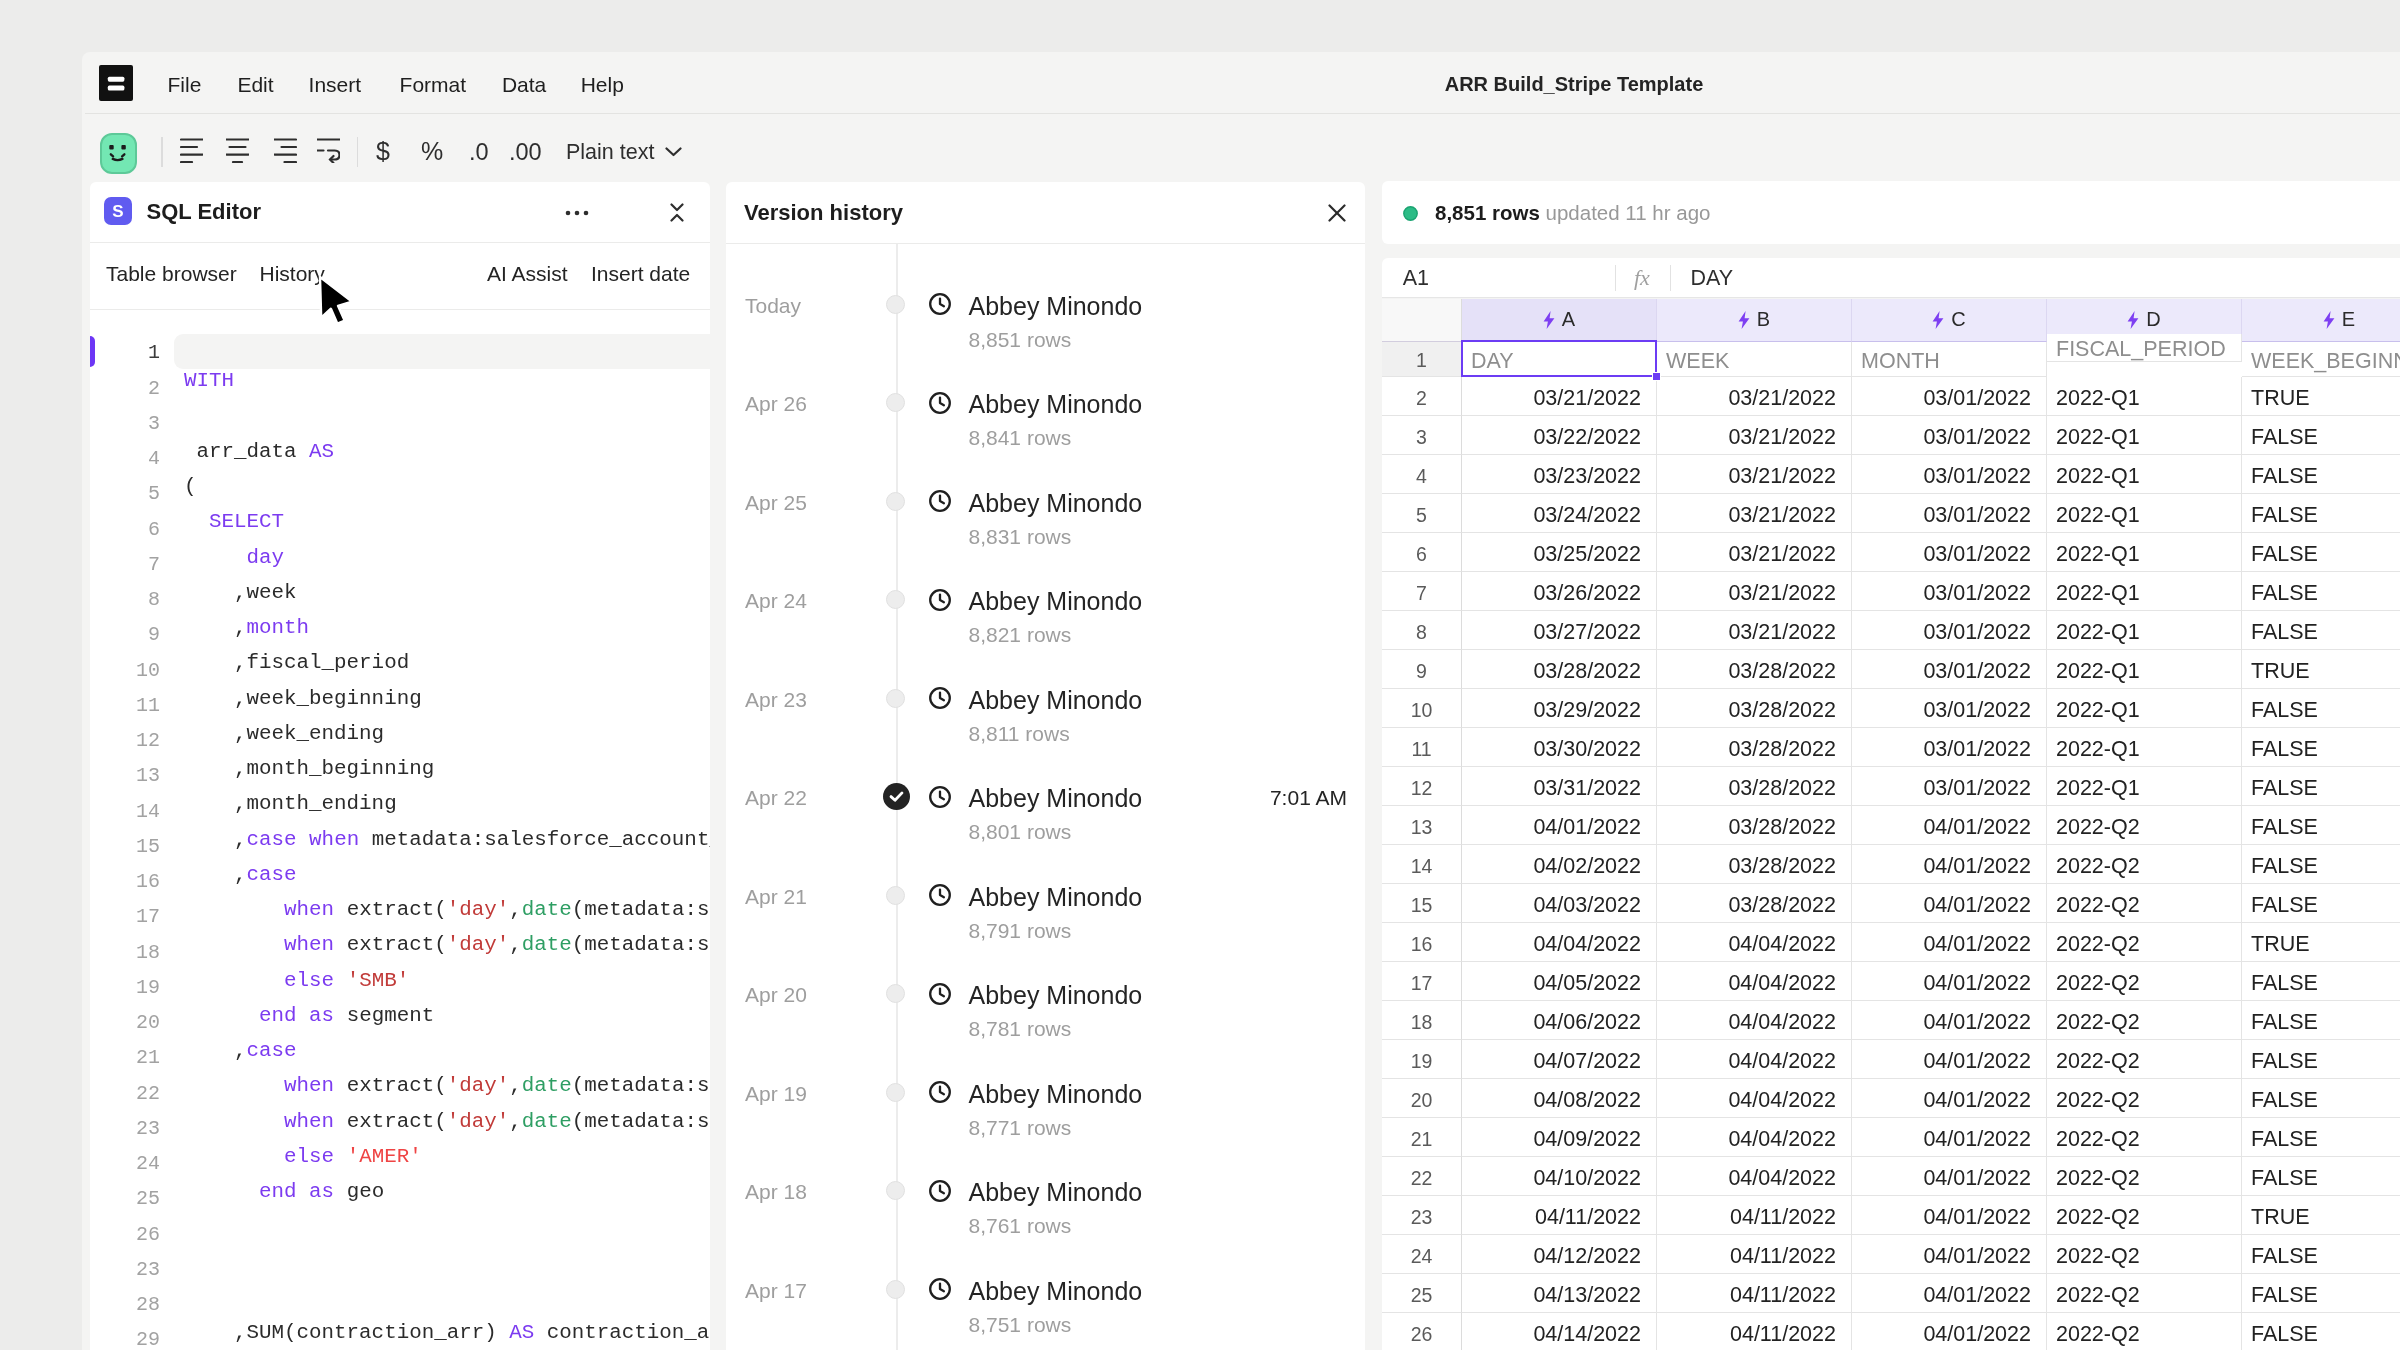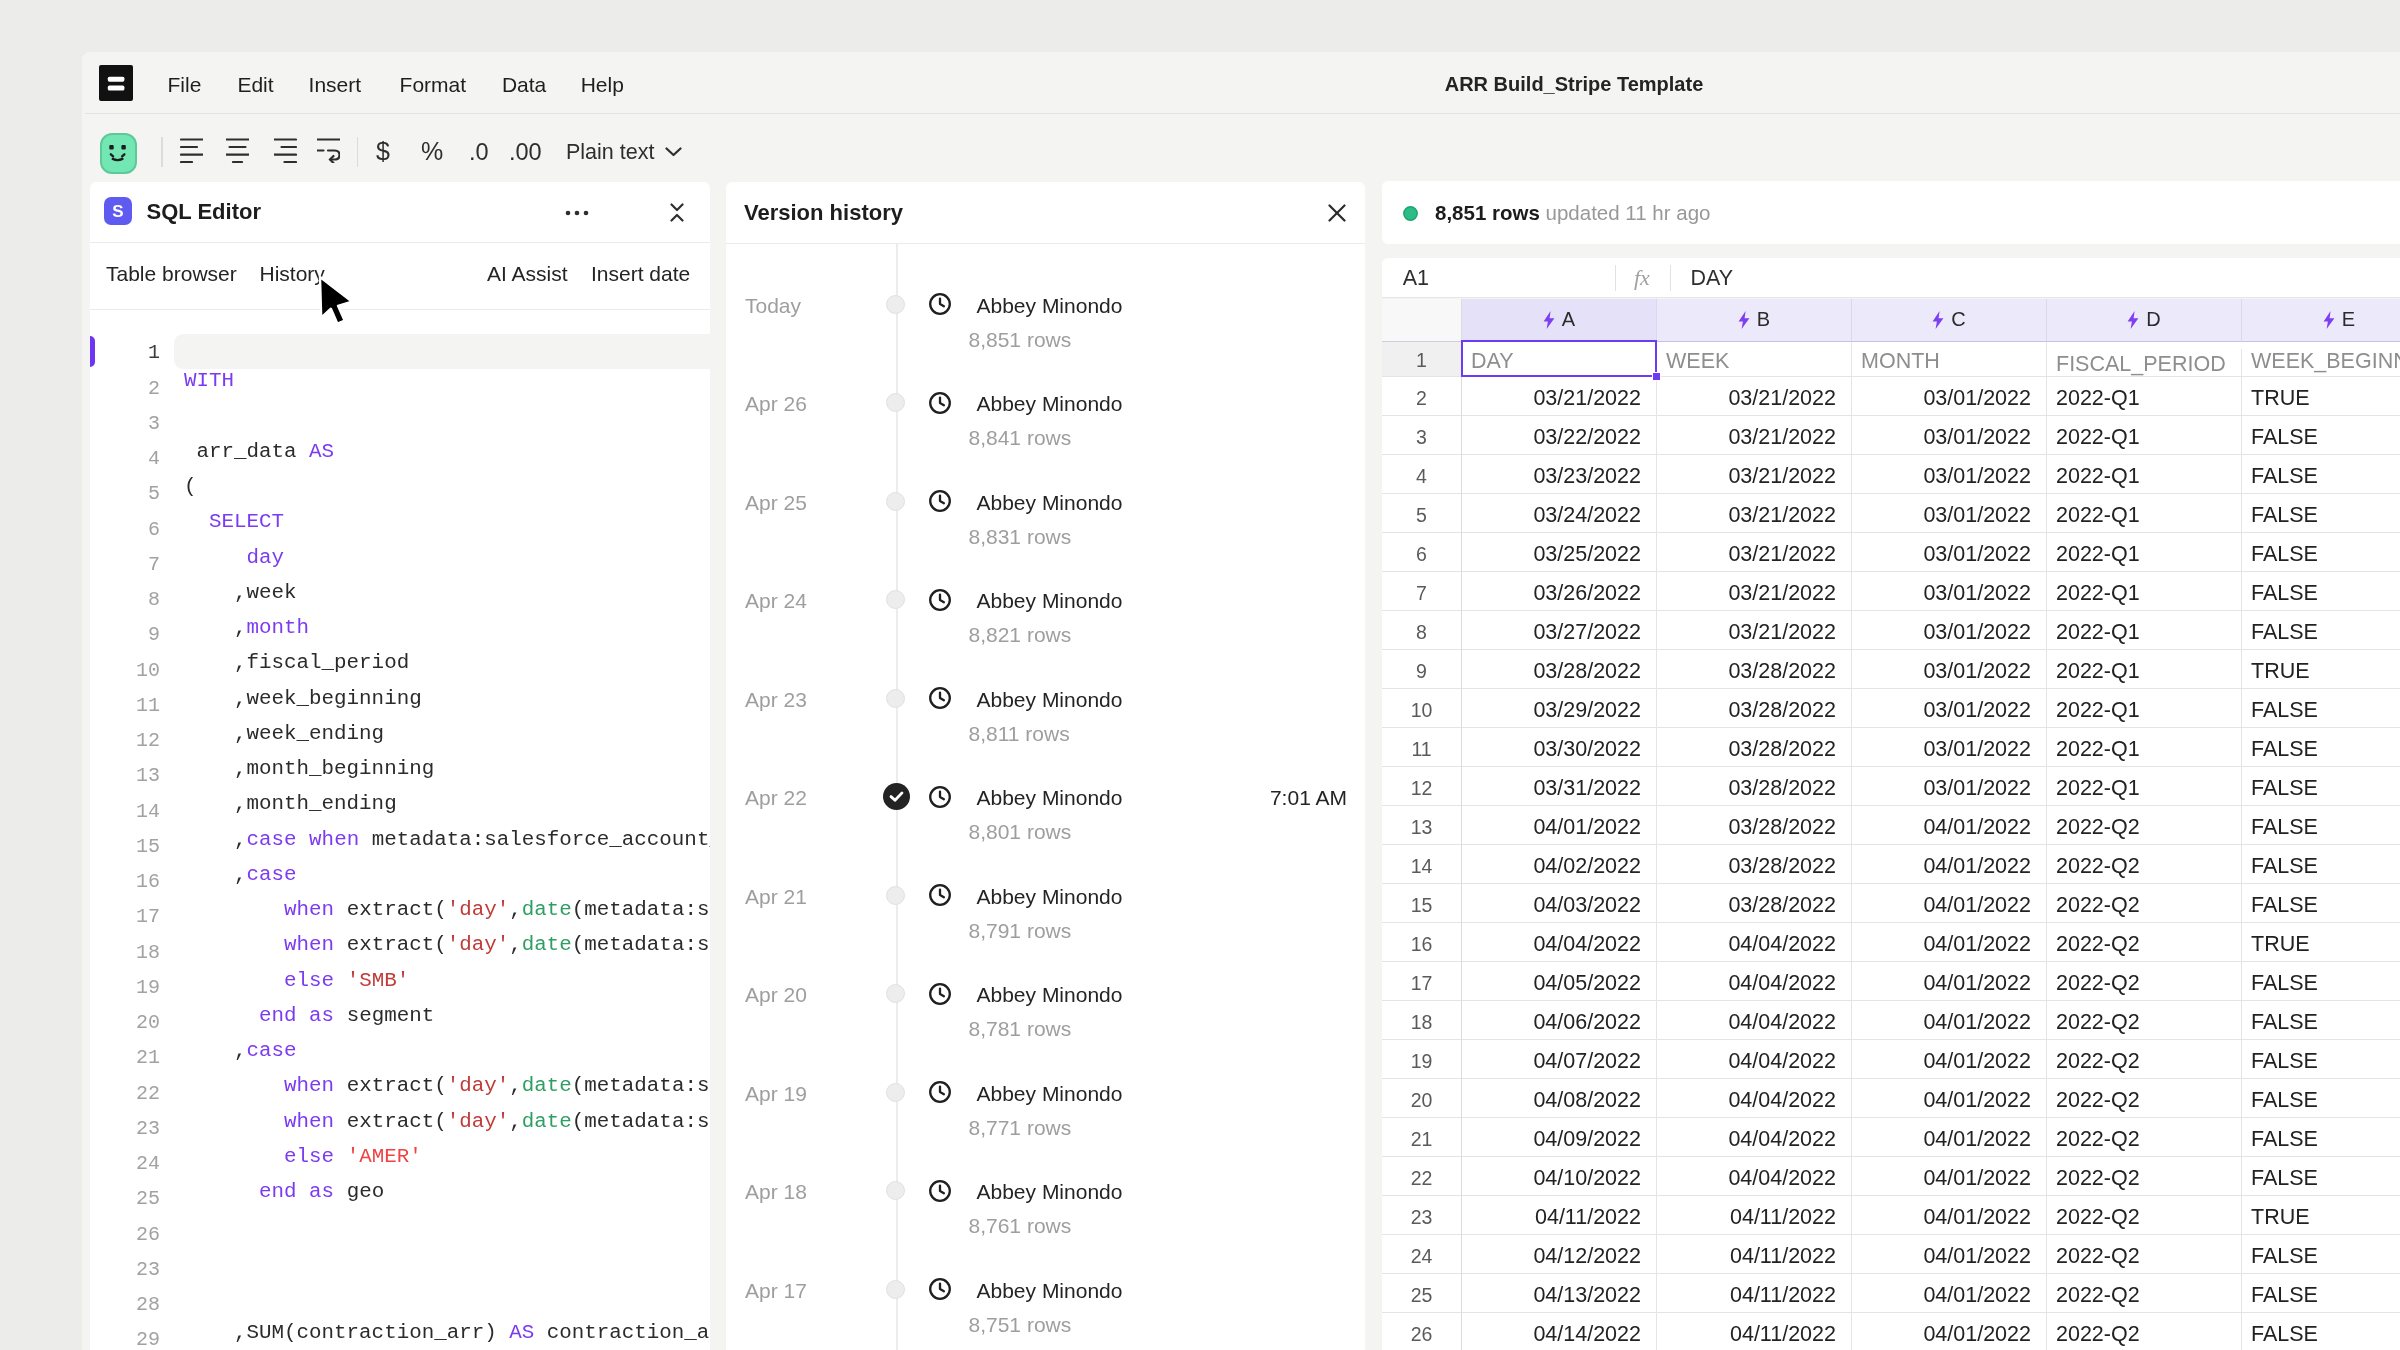--- a/index.html
+++ b/index.html
@@ -7,21 +7,21 @@
 #appbg { position:absolute; left:82px; top:52px; right:0; bottom:0; background:#f4f4f3; border-top-left-radius:8px; }
 .panel { position:absolute; background:#fff; border-radius:6px 6px 0 0; top:182px; bottom:0; overflow:hidden; }
 .mitem { position:absolute; top:18px; font-size:21px; color:#1f1f1f; line-height:24px; }
 .cl { position:absolute; left:0; right:0; height:35.25px; line-height:35.25px; font-family:"Liberation Mono", monospace; font-size:20.85px; white-space:pre; }
 .ln { position:absolute; left:10px; top:1.5px; width:60px; text-align:right; font-size:20px; }
 .ct { position:absolute; left:94px; top:1.5px; color:#2b2b2b;margin-top:28px; }
 .vdate { position:absolute; left:19px; font-size:21px; color:#9e9e9e; height:30px; line-height:30px; }
 .vcirc { position:absolute; left:159.5px; width:19px; height:19px; border-radius:50%; background:#ededed; border:1.5px solid #e1e1e1; }
 .vsel { position:absolute; left:157px; }
 .clk { position:absolute; left:200.5px; }
-.vname { position:absolute; left:242.5px; font-size:21px; color:#242424; height:30px; line-height:30px;margin-left:8px; }
+.vname { position:absolute; left:242.5px; font-size:25px; color:#242424; height:30px; line-height:30px; }
 .vrows { position:absolute; left:242.5px; font-size:21px; color:#9e9e9e; height:26px; line-height:26px; }
 .vtime { position:absolute; right:18px; font-size:21px; color:#242424; height:30px; line-height:30px; }
 .hcell { position:absolute; top:0; width:195px; height:43px; background:#ece9fb; border-right:1px solid #dcd7f1; border-bottom:1.5px solid #c8bfec; display:flex; align-items:center; justify-content:center; font-size:20px; color:#2b2b2b; }
 .hcorner { position:absolute; left:0; top:0; width:80px; height:43px; background:#f8f8f8; border-right:1px solid #dcdcdc; border-bottom:1.5px solid #d2cdde; }
 .rnum { position:absolute; left:0; width:80px; border-right:1px solid #dcdcdc; border-bottom:1px solid #e4e4e4; display:flex; align-items:center; justify-content:center; padding-top:4px; font-size:19.5px; color:#5a5a5a; background:#fff; }
 .gc { position:absolute; width:195px; border-right:1px solid #e4e4e4; border-bottom:1px solid #e4e4e4; font-size:21.5px; color:#222; line-height:1; display:flex; align-items:center; padding-top:6px; padding-left:9px; background:#fff; overflow:hidden; white-space:nowrap; }
 .gnum { justify-content:flex-end; padding-right:15px; padding-left:0; }
 .ghdr { color:#8e8e8e; }
 .tdiv { position:absolute; background:#e3e3e1; }
 </style></head>
@@ -297,21 +297,21 @@
     <div class="hcell" style="left:860px;">
       <svg width="12" height="18" viewBox="0 0 12 18" style="margin-right:7px">
         <path d="M7.6 0 L0.6 10.6 L4.9 10.6 L3.6 18 L11.4 7.2 L6.6 7.2 Z" fill="#7e3ff2"></path>
       </svg>
       <span>E</span>
     </div>
 <div class="rnum" style="top:43px;height:35.5px;background:#f0f0f0;">1</div>
 <div class="gc ghdr" style="left:80px;top:43px;height:35.5px;">DAY</div>
 <div class="gc ghdr" style="left:275px;top:43px;height:35.5px;">WEEK</div>
 <div class="gc ghdr" style="left:470px;top:43px;height:35.5px;">MONTH</div>
-<div class="gc ghdr" style="left:665px;top:50px;height:28px;">FISCAL_PERIOD</div>
+<div class="gc ghdr" style="left:665px;top:35px;height:28px;">FISCAL_PERIOD</div>
 <div class="gc ghdr" style="left:860px;top:43px;height:35.5px;">WEEK_BEGINNING</div>
 <div class="rnum" style="top:78.5px;height:39px;">2</div>
 <div class="gc gnum" style="left:80px;top:78.5px;height:39px;">03/21/2022</div>
 <div class="gc gnum" style="left:275px;top:78.5px;height:39px;">03/21/2022</div>
 <div class="gc gnum" style="left:470px;top:78.5px;height:39px;">03/01/2022</div>
 <div class="gc" style="left:665px;top:78.5px;height:39px;">2022-Q1</div>
 <div class="gc" style="left:860px;top:78.5px;height:39px;">TRUE</div>
 <div class="rnum" style="top:117.5px;height:39px;">3</div>
 <div class="gc gnum" style="left:80px;top:117.5px;height:39px;">03/22/2022</div>
 <div class="gc gnum" style="left:275px;top:117.5px;height:39px;">03/21/2022</div>

